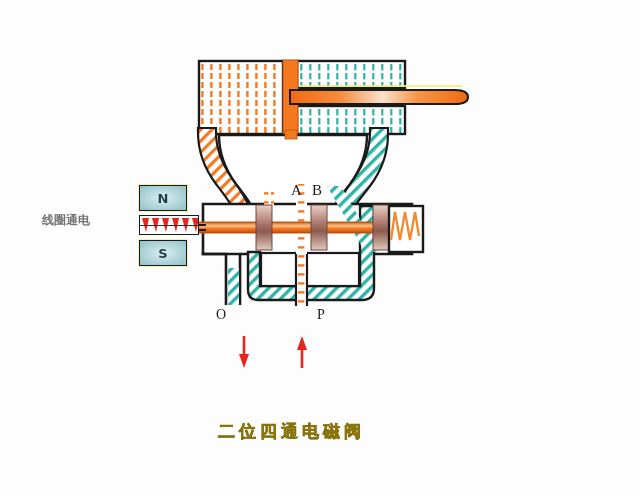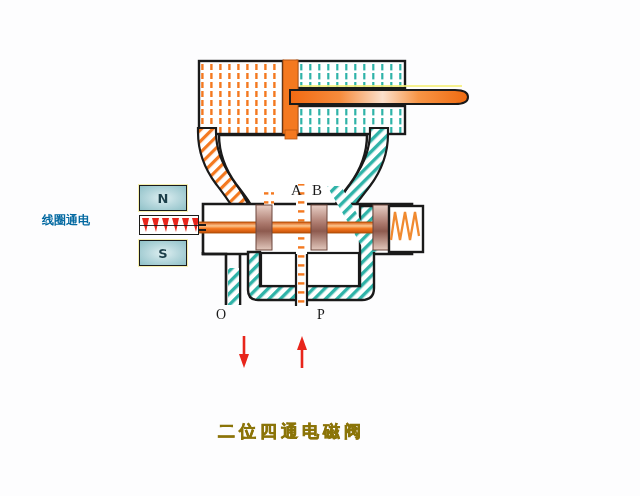--- a/index.html
+++ b/index.html
@@ -20,29 +20,29 @@
     white-space:nowrap;
   }
   .lbl-a{left:291px;top:182px;font-size:15px;}
   .lbl-b{left:312px;top:182px;font-size:15px;}
   .lbl-o{left:216px;top:307px;font-size:14px;}
   .lbl-p{left:317px;top:307px;font-size:14px;}
   .coil-text{
     position:absolute;left:42px;top:212px;
     font-family:"DejaVu Sans", sans-serif;
     font-size:12px;font-weight:bold;
-    color:#0369a1;
+    color:#737373;
     letter-spacing:0px;
     white-space:nowrap;
   }
   .title-text{
     position:absolute;left:218px;top:420px;
     font-family:"DejaVu Sans", sans-serif;
     font-size:17px;font-weight:bold;
-    color:#a16207;
+    color:#0c4a6e;
     -webkit-text-stroke:0.6px #8a7408;
     letter-spacing:4px;
     white-space:nowrap;
   }
   .magnet{
     position:absolute;
     width:48px;height:26px;
     border:1.6px solid #1a1a1a;
     box-sizing:border-box;
     background:radial-gradient(ellipse at 50% 50%, #dff0f2 0%, #b9d9de 45%, #8fc1c8 100%);

